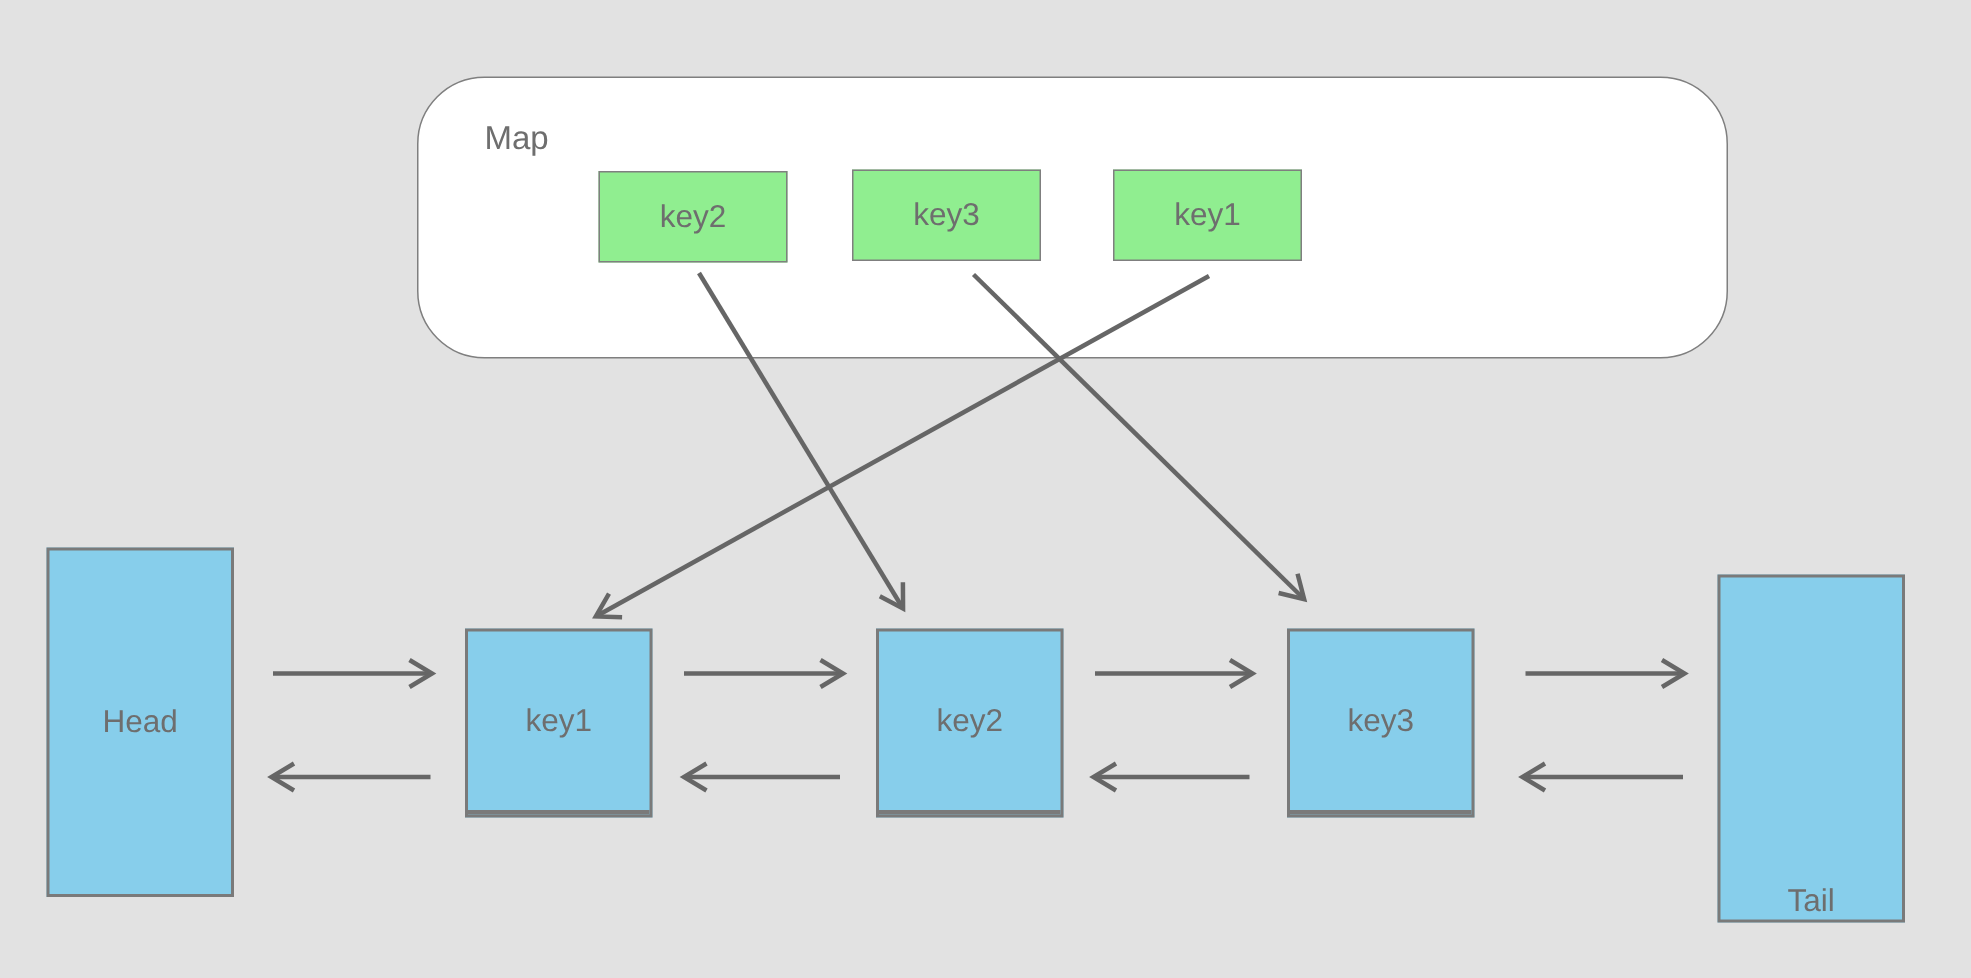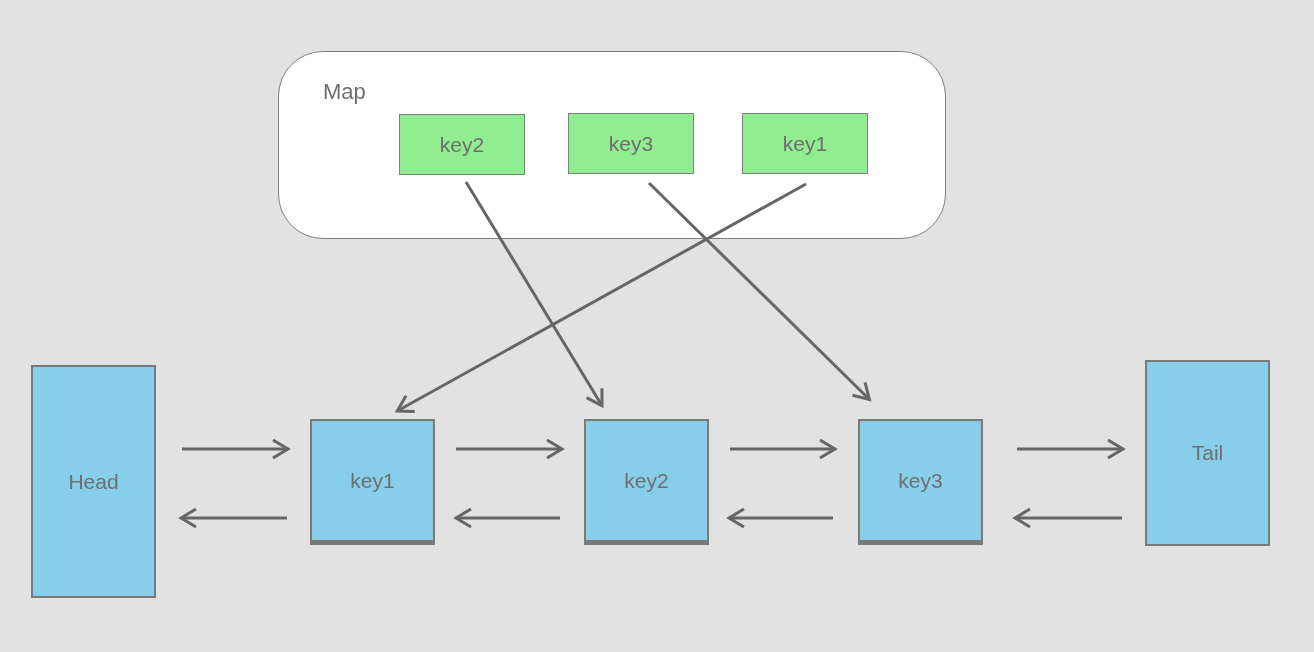--- a/index.html
+++ b/index.html
@@ -5,21 +5,21 @@
   html,body{margin:0;padding:0;}
   body{font-family:"Liberation Sans", sans-serif;}
   .canvas{
     position:relative;
     width:1314px;height:652px;
     background:#e2e2e2;
     overflow:hidden;
   }
   
   .map-container{
-    position:absolute;left:278px;top:51px;width:668px;height:188px;
+    position:absolute;left:278px;top:51px;width:874px;height:188px;
     background:#ffffff;border:1.5px solid #7f7f7f;border-radius:45px;
     box-sizing:border-box;
   }
   .map-label{
     position:absolute;left:44px;top:27px;
     font-size:22px;color:#6e6e6e;
   }
   
   .key-box{
     position:absolute;width:126px;height:61px;
@@ -31,21 +31,21 @@
   .key-box.k3{left:568px;top:113px;}
   .key-box.k1{left:742px;top:113px;}
   
   .terminal{
     position:absolute;width:125px;
     background:#87ceeb;border:2px solid #7a7a7a;box-sizing:border-box;
     display:flex;align-items:center;justify-content:center;
     font-size:21px;color:#6e6e6e;
   }
   .terminal.head{left:31px;top:365px;height:233px;}
-  .terminal.tail{left:1145px;top:360px;height:186px;}
+  .terminal.tail{left:1145px;top:383px;height:232px;align-items:flex-end;}
   
   .node{
     position:absolute;width:125px;height:126px;
     border:2px solid #7a7a7a;box-sizing:border-box;
     background:#87ceeb;
     display:flex;flex-direction:column;
   }
   .node .cell{
     flex:1;display:flex;align-items:center;justify-content:center;
     font-size:21px;color:#6e6e6e;

